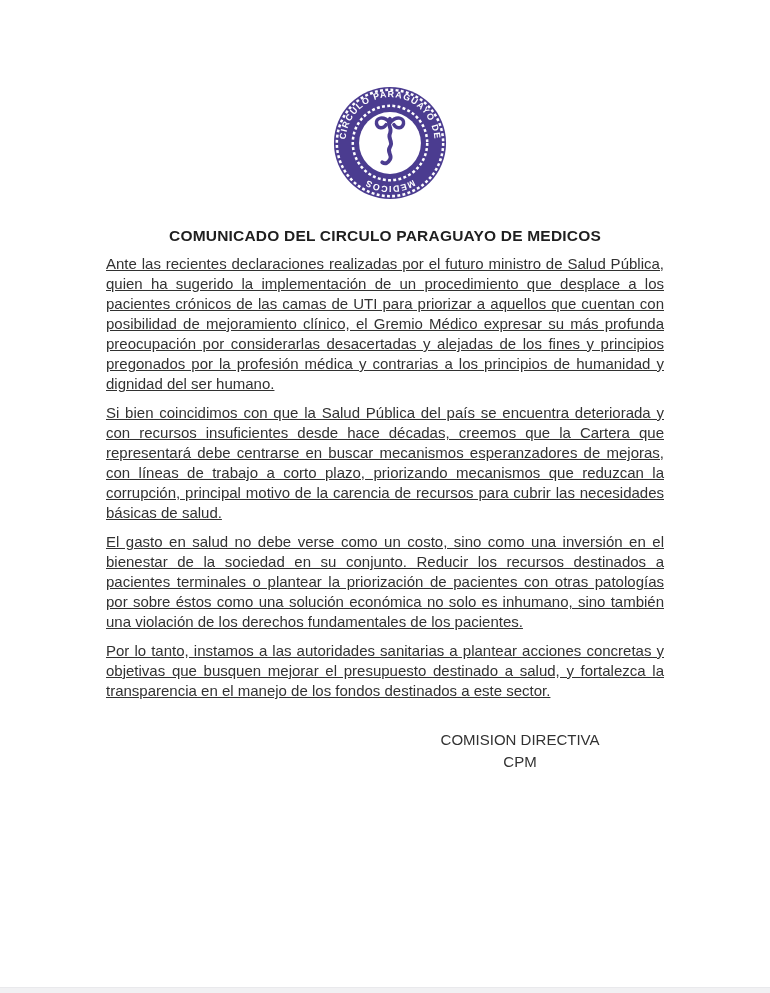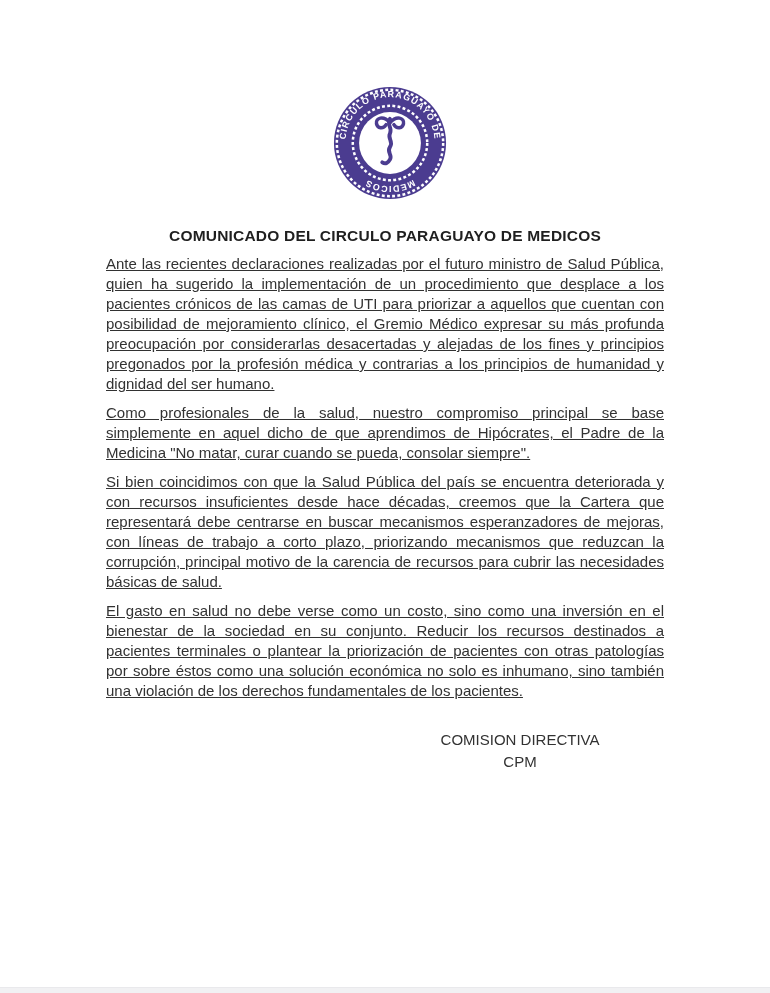--- a/index.html
+++ b/index.html
@@ -97,23 +97,23 @@
       <path d="M60 39 c-7 -8 -15 -5 -14 1 c1 5 7 6 10 1" stroke-width="3.6"></path>
       <path d="M60 39 c7 -8 15 -5 14 1 c-1 5 -7 6 -10 1" stroke-width="3.6"></path>
       <path d="M60 35 c-4 7 3 9 0 15 c-3 6 4 8 0 14 c-4 6 3 8 0 13 c-2 4 -5 5 -8 3" stroke-width="4"></path>
     </g>
   </svg>
 
   <h1 class="doc-title">COMUNICADO DEL CIRCULO PARAGUAYO DE MEDICOS</h1>
 
   <div class="content">
     <p>Ante las recientes declaraciones realizadas por el futuro ministro de Salud Pública, quien ha sugerido la implementación de un procedimiento que desplace a los pacientes crónicos de las camas de UTI para priorizar a aquellos que cuentan con posibilidad de mejoramiento clínico, el Gremio Médico expresar su más profunda preocupación por considerarlas desacertadas y alejadas de los fines y principios pregonados por la profesión médica y contrarias a los principios de humanidad y dignidad del ser humano.</p>
-    <p>Como profesionales de la salud, nuestro compromiso principal se base simplemente en aquel dicho de que aprendimos de Hipócrates, el Padre de la Medicina "No matar, curar cuando se pueda, consolar siempre".</p>
     <p>Si bien coincidimos con que la Salud Pública del país se encuentra deteriorada y con recursos insuficientes desde hace décadas, creemos que la Cartera que representará debe centrarse en buscar mecanismos esperanzadores de mejoras, con líneas de trabajo a corto plazo, priorizando mecanismos que reduzcan la corrupción, principal motivo de la carencia de recursos para cubrir las necesidades básicas de salud.</p>
     <p>El gasto en salud no debe verse como un costo, sino como una inversión en el bienestar de la sociedad en su conjunto. Reducir los recursos destinados a pacientes terminales o plantear la priorización de pacientes con otras patologías por sobre éstos como una solución económica no solo es inhumano, sino también una violación de los derechos fundamentales de los pacientes.</p>
+    <p>Por lo tanto, instamos a las autoridades sanitarias a plantear acciones concretas y objetivas que busquen mejorar el presupuesto destinado a salud, y fortalezca la transparencia en el manejo de los fondos destinados a este sector.</p>
   </div>
 
   <div class="signature">
     <div>COMISION DIRECTIVA</div>
     <div>CPM</div>
   </div>
 
   <div class="bottom-strip"></div>
 </div>
 

